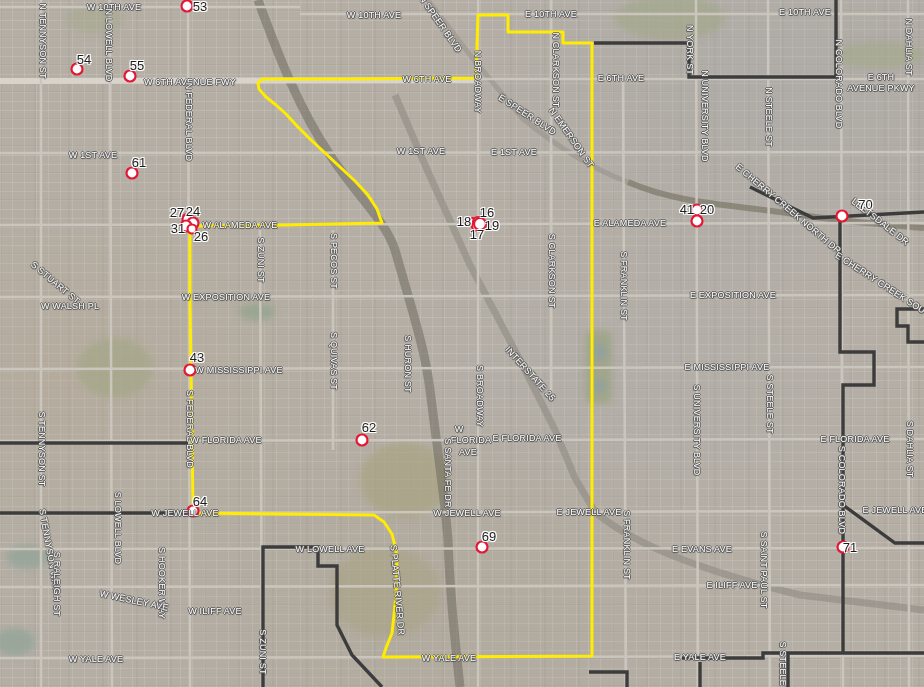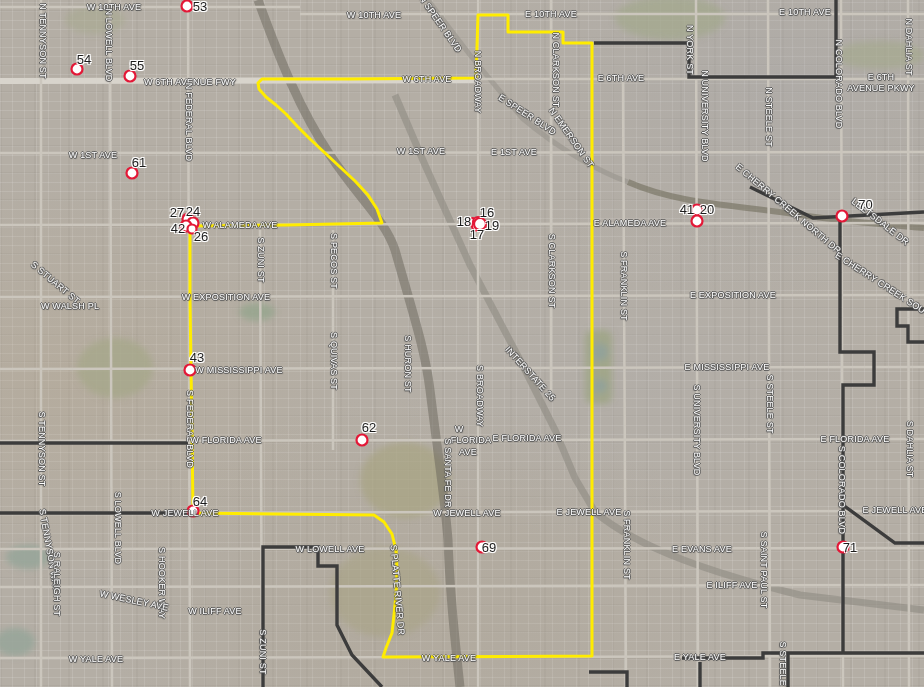--- a/index.html
+++ b/index.html
@@ -204,28 +204,28 @@
       <div class="slabel" style="left: 96px; top: 659px; transform: translate(-50%, -50%) rotate(0deg);">W YALE AVE</div>
       <div class="slabel" style="left: 449px; top: 658px; transform: translate(-50%, -50%) rotate(0deg);">W YALE AVE</div>
       <div class="slabel" style="left: 700px; top: 657px; transform: translate(-50%, -50%) rotate(0deg);">E YALE AVE</div>
       <div class="slabel" style="left: 782px; top: 671px; transform: translate(-50%, -50%) rotate(90deg);">S STEELE ST</div>
       <div class="mlabel" style="left: 200px; top: 6px; transform: translate(-50%, -50%);">53</div>
       <div class="mlabel" style="left: 84px; top: 59px; transform: translate(-50%, -50%);">54</div>
       <div class="mlabel" style="left: 137px; top: 65px; transform: translate(-50%, -50%);">55</div>
       <div class="mlabel" style="left: 139px; top: 162px; transform: translate(-50%, -50%);">61</div>
       <div class="mlabel" style="left: 177px; top: 212px; transform: translate(-50%, -50%);">27</div>
       <div class="mlabel" style="left: 193px; top: 211px; transform: translate(-50%, -50%);">24</div>
-      <div class="mlabel" style="left: 178px; top: 228px; transform: translate(-50%, -50%);">42</div>
+      <div class="mlabel" style="left: 178px; top: 228px; transform: translate(-50%, -50%);">31</div>
       <div class="mlabel" style="left: 201px; top: 236px; transform: translate(-50%, -50%);">26</div>
       <div class="mlabel" style="left: 464px; top: 221px; transform: translate(-50%, -50%);">18</div>
       <div class="mlabel" style="left: 487px; top: 212px; transform: translate(-50%, -50%);">16</div>
       <div class="mlabel" style="left: 477px; top: 234px; transform: translate(-50%, -50%);">17</div>
       <div class="mlabel" style="left: 492px; top: 225px; transform: translate(-50%, -50%);">19</div>
       <div class="mlabel" style="left: 687px; top: 209px; transform: translate(-50%, -50%);">41</div>
       <div class="mlabel" style="left: 707px; top: 209px; transform: translate(-50%, -50%);">20</div>
       <div class="mlabel" style="left: 197px; top: 357px; transform: translate(-50%, -50%);">43</div>
       <div class="mlabel" style="left: 369px; top: 427px; transform: translate(-50%, -50%);">62</div>
       <div class="mlabel" style="left: 200px; top: 501px; transform: translate(-50%, -50%);">64</div>
-      <div class="mlabel" style="left: 489px; top: 536px; transform: translate(-50%, -50%); margin-top: 11px;">69</div>
+      <div class="mlabel" style="left: 489px; top: 536px; transform: translate(-50%, -50%);">69</div>
       <div class="mlabel" style="left: 848px; top: 204px; transform: translate(-50%, -50%); padding-left: 35px;">70</div>
       <div class="mlabel" style="left: 850px; top: 547px; transform: translate(-50%, -50%);">71</div>
     </div>
 </div>
 
 </body></html>

